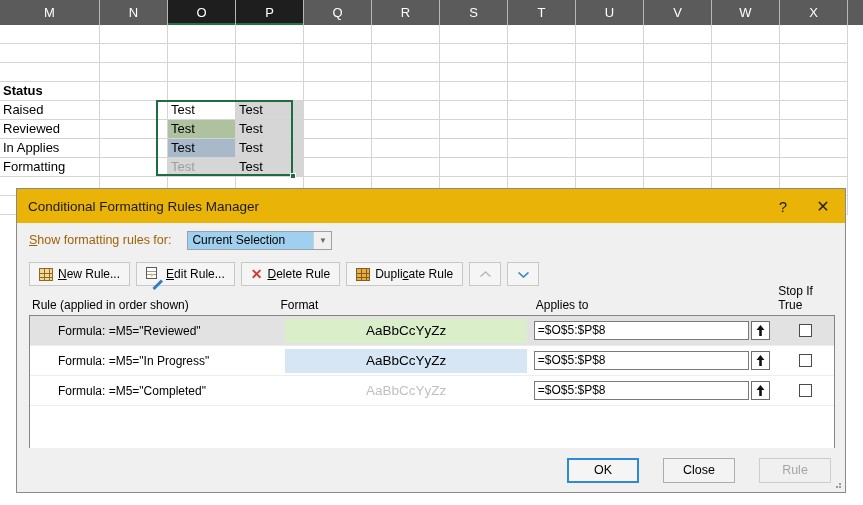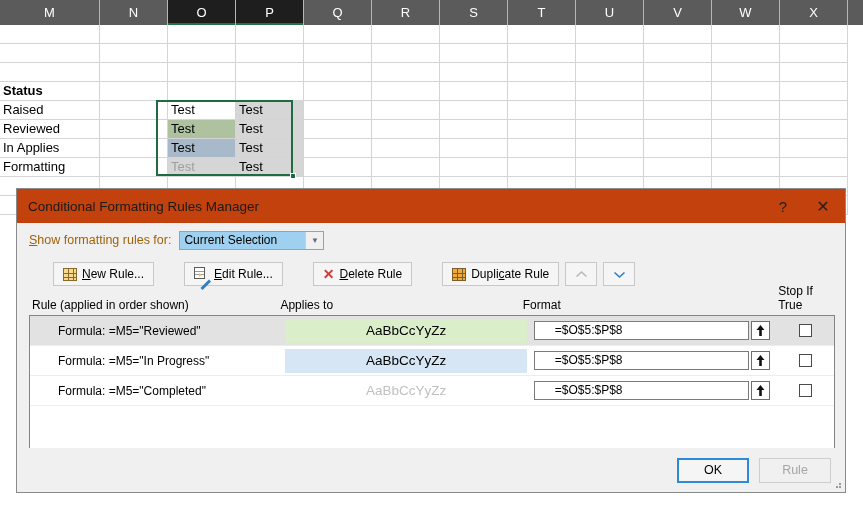--- a/index.html
+++ b/index.html
@@ -52,54 +52,54 @@
 
   
   #dialog{
     position:absolute;left:16px;top:188px;width:830px;height:305px;
     background:#f0f0f0;
     border:1px solid #8a8a8a;
     box-shadow:0 0 0 0 rgba(0,0,0,0);
     box-sizing:border-box;
   }
   .titlebar{
-    height:34px;background:#c2410c;display:flex;align-items:center;
+    height:34px;background:#eab308;display:flex;align-items:center;
     padding:0 0 0 11px;box-sizing:border-box;
   }
   .dlg-title{font-size:13.5px;color:#1a1a1a;flex:1;}
   .tb-btn{
     width:44px;height:32px;display:flex;align-items:center;justify-content:center;
     font-size:16px;color:#222;cursor:default;
   }
   .tb-btn.help{font-size:15px;width:36px;}
 
   .dlg-body{padding:0 12px;box-sizing:border-box;}
 
   .row-show{display:flex;align-items:center;height:30px;margin-top:2px;}
   .lbl{font-size:12.5px;color:#a16207;}
   .lbl u{text-decoration:underline;}
   .combo{
-    margin-left:8px;width:145px;height:19px;display:flex;align-items:stretch;
+    margin-left:16px;width:145px;height:19px;display:flex;align-items:stretch;
     border:1px solid #a0a0a0;background:#ffffff;box-sizing:border-box;
   }
   .combo-text{
     flex:1;background:#9fd0ef;color:#000;font-size:12px;line-height:17px;
     padding-left:4px;white-space:nowrap;overflow:hidden;
   }
   .combo-arrow{
     width:17px;background:#f0f0f0;border-left:1px solid #cfcfcf;
     display:flex;align-items:center;justify-content:center;color:#6b6b6b;font-size:8px;
   }
 
   
   .toolbar{display:flex;align-items:center;height:30px;margin-top:4px;gap:6px;}
   .tbtn{
     height:24px;border:1px solid #c8c8c8;background:#f5f5f5;
     display:flex;align-items:center;gap:5px;padding:0 9px;box-sizing:border-box;
-    font-size:12px;color:#000;cursor:default;margin-left:24px;
+    font-size:12px;color:#000;cursor:default;
   }
   .tbtn u{text-decoration:underline;}
   .arrbtn{
     width:32px;height:24px;border:1px solid #c8c8c8;background:#f5f5f5;
     display:flex;align-items:center;justify-content:center;box-sizing:border-box;cursor:default;
   }
   .arrbtn.disabled svg{stroke:#b9b9b9;}
   .arrbtn.active svg{stroke:#2f7fc4;}
 
   
@@ -142,33 +142,33 @@
   .rrow.selected{background:#e2e2e2;}
   .c-rule{width:249px;box-sizing:border-box;padding-left:28px;font-size:12px;color:#000;white-space:nowrap;overflow:hidden;}
   .c-format{width:256px;box-sizing:border-box;display:flex;align-items:center;justify-content:center;}
   .fmt-swatch{
     width:242px;height:24px;display:flex;align-items:center;justify-content:center;
     font-size:13.5px;color:#000;box-sizing:border-box;
   }
   .c-applies{width:243px;box-sizing:border-box;display:flex;align-items:center;padding-right:6px;}
   .ap-field{
     flex:1;height:19px;border:1px solid #7a7a7a;background:#ffffff;box-sizing:border-box;
-    font-size:12px;color:#000;line-height:17px;padding-left:20px;white-space:nowrap;overflow:hidden;
+    font-size:12px;color:#000;line-height:17px;padding-left:3px;white-space:nowrap;overflow:hidden;
   }
   .ap-btn{
     width:19px;height:19px;margin-left:2px;border:1px solid #6d6d6d;background:#ffffff;
     box-sizing:border-box;display:flex;align-items:center;justify-content:center;
   }
   .c-stop{width:58px;box-sizing:border-box;display:flex;align-items:center;justify-content:center;}
   .chk{width:13px;height:13px;border:1px solid #4b4b4b;background:#ffffff;box-sizing:border-box;}
 
   
   .footer{
     position:absolute;left:0;right:0;bottom:0;height:44px;background:#f0f0f0;
-    display:flex;align-items:center;justify-content:flex-end;padding-right:14px;box-sizing:border-box;gap:10px;
+    display:flex;align-items:center;justify-content:flex-end;padding-right:14px;box-sizing:border-box;gap:24px;
   }
   .fbtn{
     width:72px;height:25px;border:1px solid #adadad;background:#f3f3f3;
     font-size:12.5px;color:#000;display:flex;align-items:center;justify-content:center;
     box-sizing:border-box;cursor:default;
   }
   .fbtn.primary{border:2px solid #2e8ad6;background:#f5f5f5;}
   .fbtn.disabled{color:#a6a6a6;background:#f0f0f0;border-color:#cdcdcd;}
   .grip{position:absolute;right:3px;bottom:3px;width:10px;height:10px;}
   .grip i{position:absolute;width:2px;height:2px;background:#9a9a9a;}
@@ -404,22 +404,22 @@
       </div>
       <div class="arrbtn active">
         <svg width="13" height="9" viewBox="0 0 13 9" fill="none" stroke="#2f7fc4" stroke-width="1.6">
             <polyline points="1.5,2.5 6.5,7 11.5,2.5"></polyline>
           </svg>
       </div>
     </div>
 
     <div class="rules-head">
       <div class="hcol hc-rule">Rule (applied in order shown)</div>
+      <div class="hcol hc-format">Format</div>
       <div class="hcol hc-applies">Applies to</div>
-      <div class="hcol hc-format">Format</div>
       <div class="hcol hc-stop">Stop If True</div>
     </div>
 
     <div class="listbox">
 
       <div class="rrow selected">
         <div class="c-rule">Formula: =M5="Reviewed"</div>
         <div class="c-format">
           <div class="fmt-swatch" style="background:#daeec9;color:#000000;">AaBbCcYyZz</div>
         </div>
@@ -470,20 +470,21 @@
         <div class="c-stop">
           <div class="chk"></div>
         </div>
       </div>
 
     </div>
   </div>
 
   <div class="footer">
     <div class="fbtn primary">OK</div>
+    <div class="fbtn">Close</div>
     <div class="fbtn disabled">Rule</div>
     <div class="grip">
       <i style="left:7px;top:7px;"></i>
         <i style="left:4px;top:7px;"></i>
         <i style="left:7px;top:4px;"></i>
     </div>
   </div>
 </div>
 
 </body></html>

